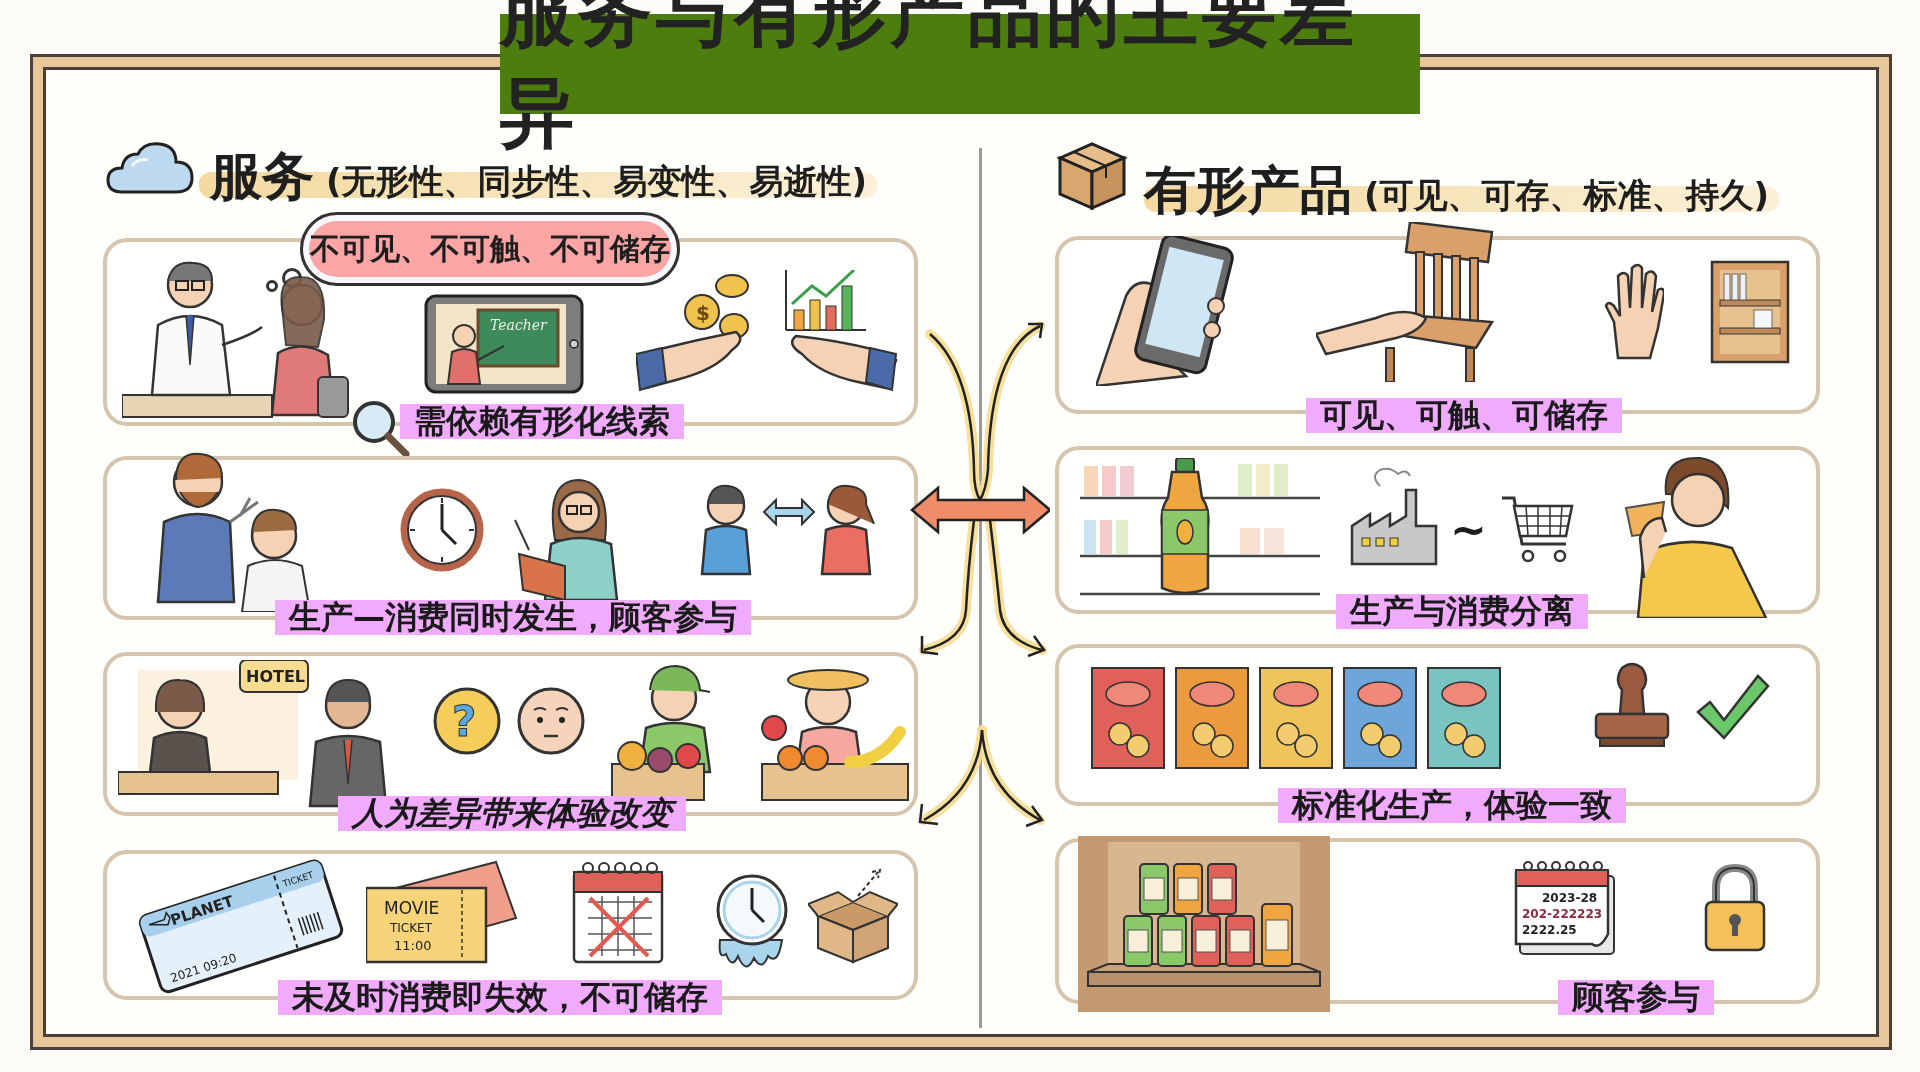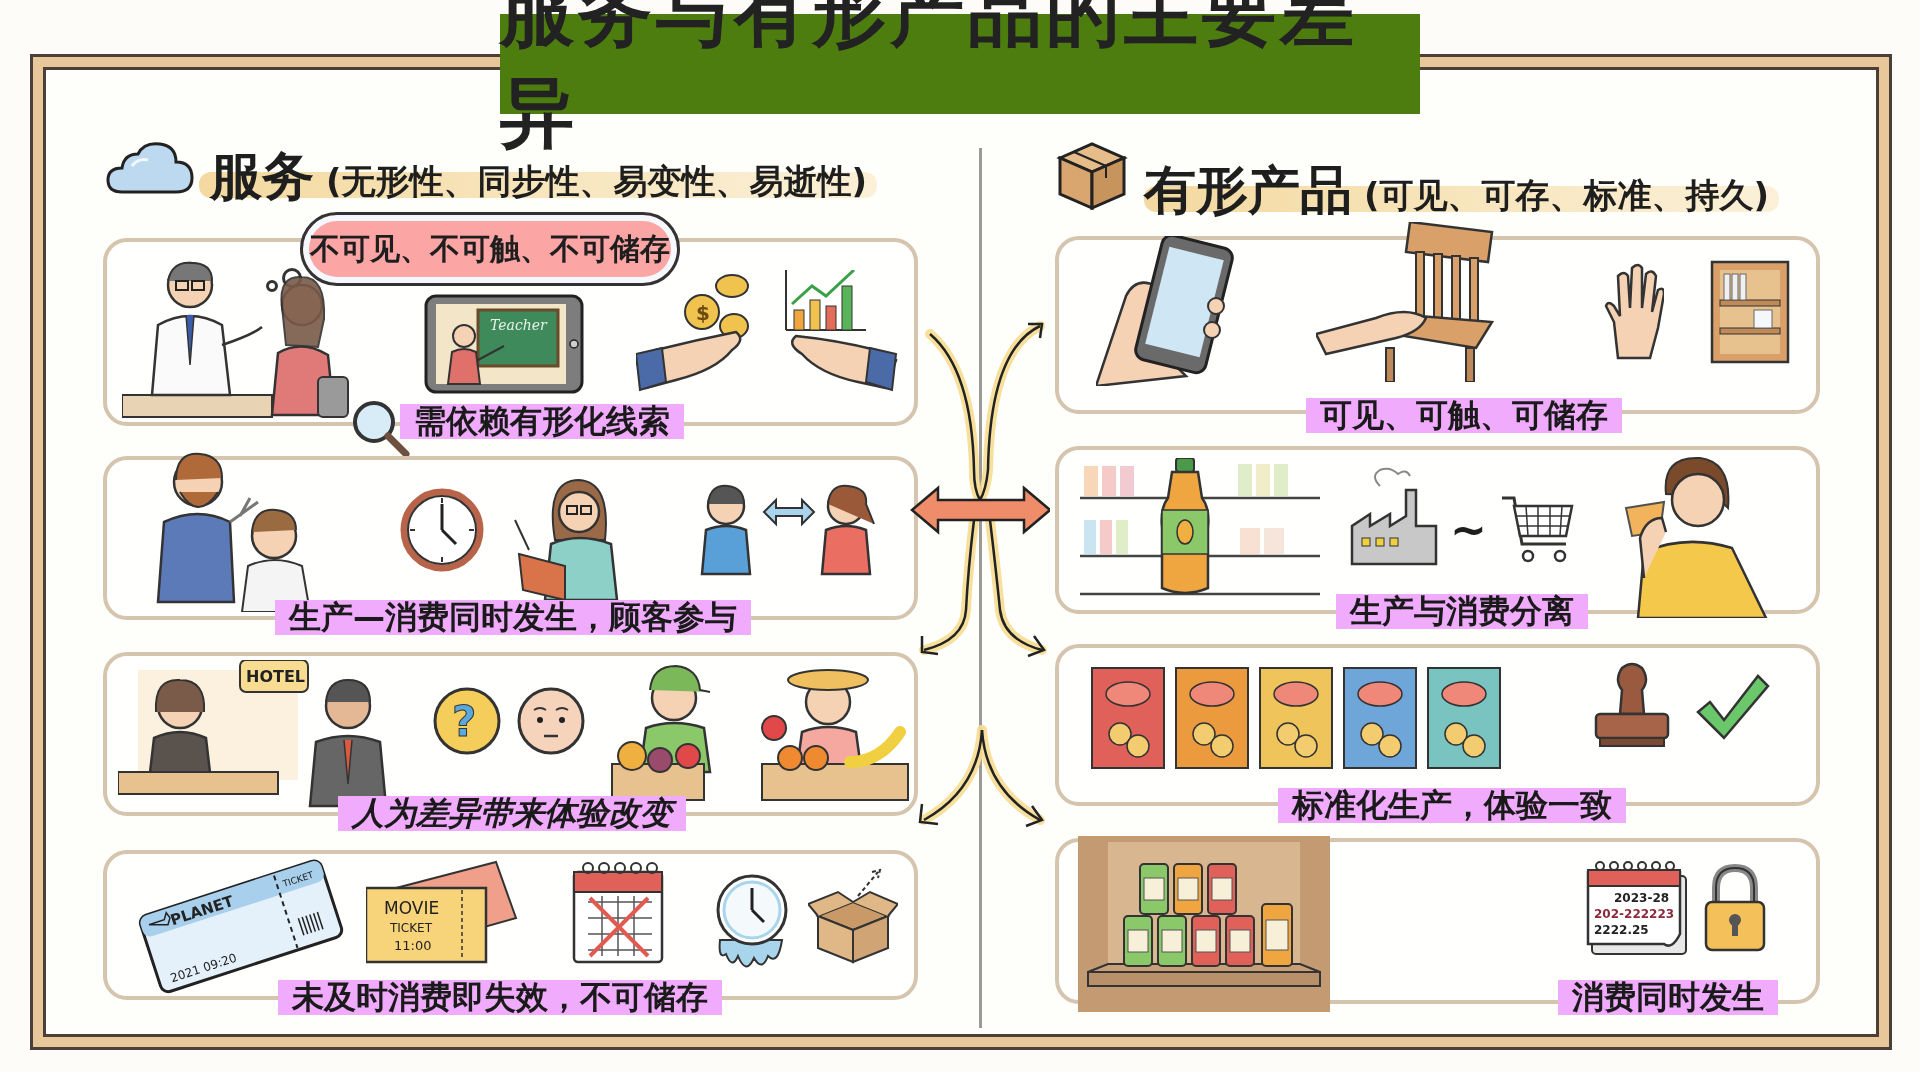--- a/index.html
+++ b/index.html
@@ -494,21 +494,21 @@
         <rect x="84" y="94" width="20" height="22"></rect>
         <rect x="118" y="94" width="20" height="22"></rect>
         <rect x="152" y="94" width="20" height="22"></rect>
         <rect x="188" y="84" width="22" height="30"></rect>
         <rect x="66" y="42" width="20" height="22"></rect>
         <rect x="100" y="42" width="20" height="22"></rect>
         <rect x="134" y="42" width="20" height="22"></rect>
     </g>
   </svg>
 </div>
-<div class="ill" style="left:1584px; top:858px;">
+<div class="ill" style="left:1512px; top:858px;">
   <svg width="110" height="100" viewBox="0 0 110 100">
     <rect x="8" y="18" width="94" height="78" rx="4" fill="#e8e8e8" stroke="#333" stroke-width="2"></rect>
     <path d="M4 14 L96 14 L96 76 Q88 92 80 86 L4 86 Z" fill="#fff" stroke="#333" stroke-width="2.5"></path>
     <rect x="4" y="12" width="92" height="16" fill="#e0605a" stroke="#333" stroke-width="2"></rect>
     <g fill="none" stroke="#333" stroke-width="2">
         <circle cx="16" cy="8" r="4"></circle>
         <circle cx="30" cy="8" r="4"></circle>
         <circle cx="44" cy="8" r="4"></circle>
         <circle cx="58" cy="8" r="4"></circle>
         <circle cx="72" cy="8" r="4"></circle>
@@ -521,21 +521,21 @@
 </div>
 <div class="ill" style="left:1702px; top:864px;">
   <svg width="66" height="90" viewBox="0 0 66 90">
     <path d="M14 40 L14 24 Q14 4 33 4 Q52 4 52 24 L52 40" fill="none" stroke="#888" stroke-width="8"></path>
     <path d="M14 40 L14 24 Q14 4 33 4 Q52 4 52 24 L52 40" fill="none" stroke="#333" stroke-width="2"></path>
     <rect x="4" y="38" width="58" height="48" rx="6" fill="#f4c05a" stroke="#333" stroke-width="2.5"></rect>
     <circle cx="33" cy="56" r="6" fill="#555"></circle>
       <rect x="30" y="58" width="6" height="14" fill="#555"></rect>
   </svg>
 </div>
-<div class="caption" style="left:1558px; top:980px;">消费同时发生</div>
+<div class="caption" style="left:1558px; top:980px;">顾客参与</div>
 
 <div class="ill" style="left:910px; top:310px;">
   <svg width="140" height="620" viewBox="0 0 140 620">
     <g fill="none" stroke="#f7dc92" stroke-width="10" stroke-linecap="round" opacity=".9">
       <path d="M20 24 Q62 60 64 160 Q64 180 70 190"></path>
       <path d="M130 16 Q80 40 78 160 Q76 180 70 190"></path>
       <path d="M64 210 Q58 260 56 300 Q54 330 14 340"></path>
       <path d="M80 210 Q86 260 90 300 Q94 330 132 340"></path>
       <path d="M72 420 Q68 480 14 510"></path>
       <path d="M72 420 Q76 480 130 510"></path>

